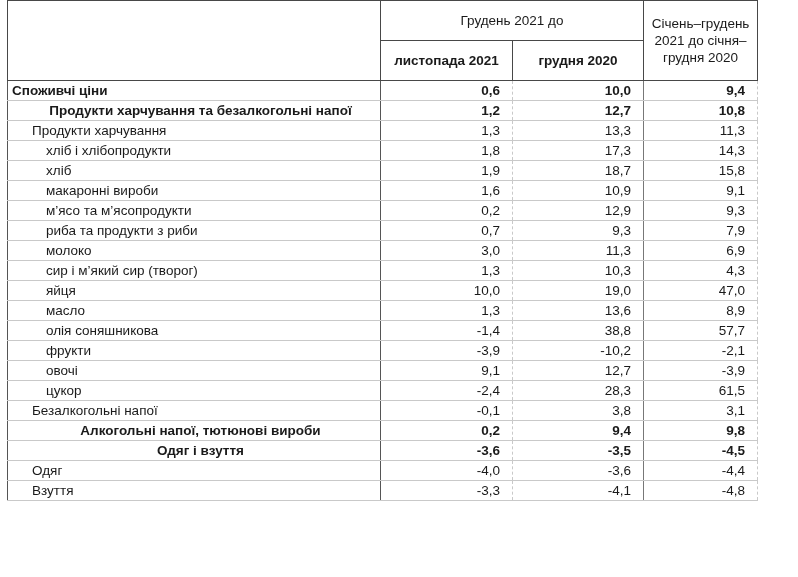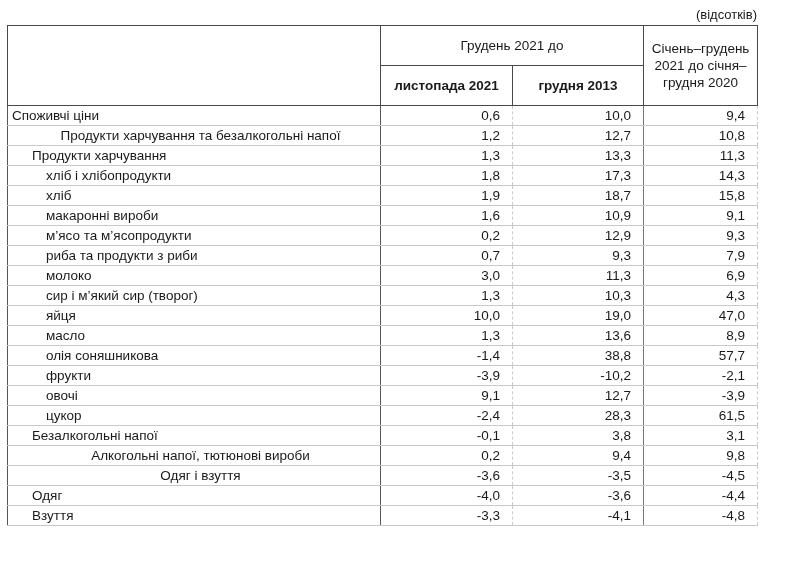--- a/index.html
+++ b/index.html
@@ -55,21 +55,21 @@
   thead th.h-sub   { height: 35px; font-weight: bold; }
 
   tbody td {
     height: 19px;
     padding: 0;
     border-bottom: 1px solid #c9c9c9;
     vertical-align: middle;
     white-space: nowrap;
     overflow: hidden;
   }
-  tbody tr.bold { font-weight: normal; }
+  tbody tr.bold { font-weight: bold; }
   td.label {
     padding-left: 4px;
     border-left: 1px solid #555555;
     border-right: 1px solid #555555;
   }
   td.label.ind1 { padding-left: 13px; text-align: center; }
   td.label.ind2 { padding-left: 24px; }
   td.label.ind3 { padding-left: 38px; }
   td.num {
     text-align: right;
@@ -78,38 +78,37 @@
   td.col2 { border-right: 1px dashed #c9c9c9; padding-left: 20px; }
   td.col3 { border-right: 1px solid #777777; }
   td.col4 { border-right: 1px dashed #c9c9c9; }
 </style>
 </head>
 <body>
 
 <div class="page">
 
 
-  <div class="unit-note">(відсотків)</div>
 
   <table class="stat">
     <colgroup>
       <col class="c-label">
       <col class="c-month">
       <col class="c-dec">
       <col class="c-annual">
     </colgroup>
     <thead>
       <tr>
         <th rowspan="2" class="h-group"></th>
         <th colspan="2" class="h-group">Грудень 2021 до</th>
         <th rowspan="2">Січень–грудень 2021 до січня–грудня 2020</th>
       </tr>
       <tr>
         <th class="h-sub">листопада 2021</th>
-        <th class="h-sub">грудня 2013</th>
+        <th class="h-sub">грудня 2020</th>
       </tr>
     </thead>
     <tbody>
         <tr class="bold">
           <td class="label ind0">Споживчі ціни</td>
           <td class="num col2">0,6</td>
           <td class="num col3">10,0</td>
           <td class="num col4">9,4</td>
         </tr>
         <tr class="bold">

